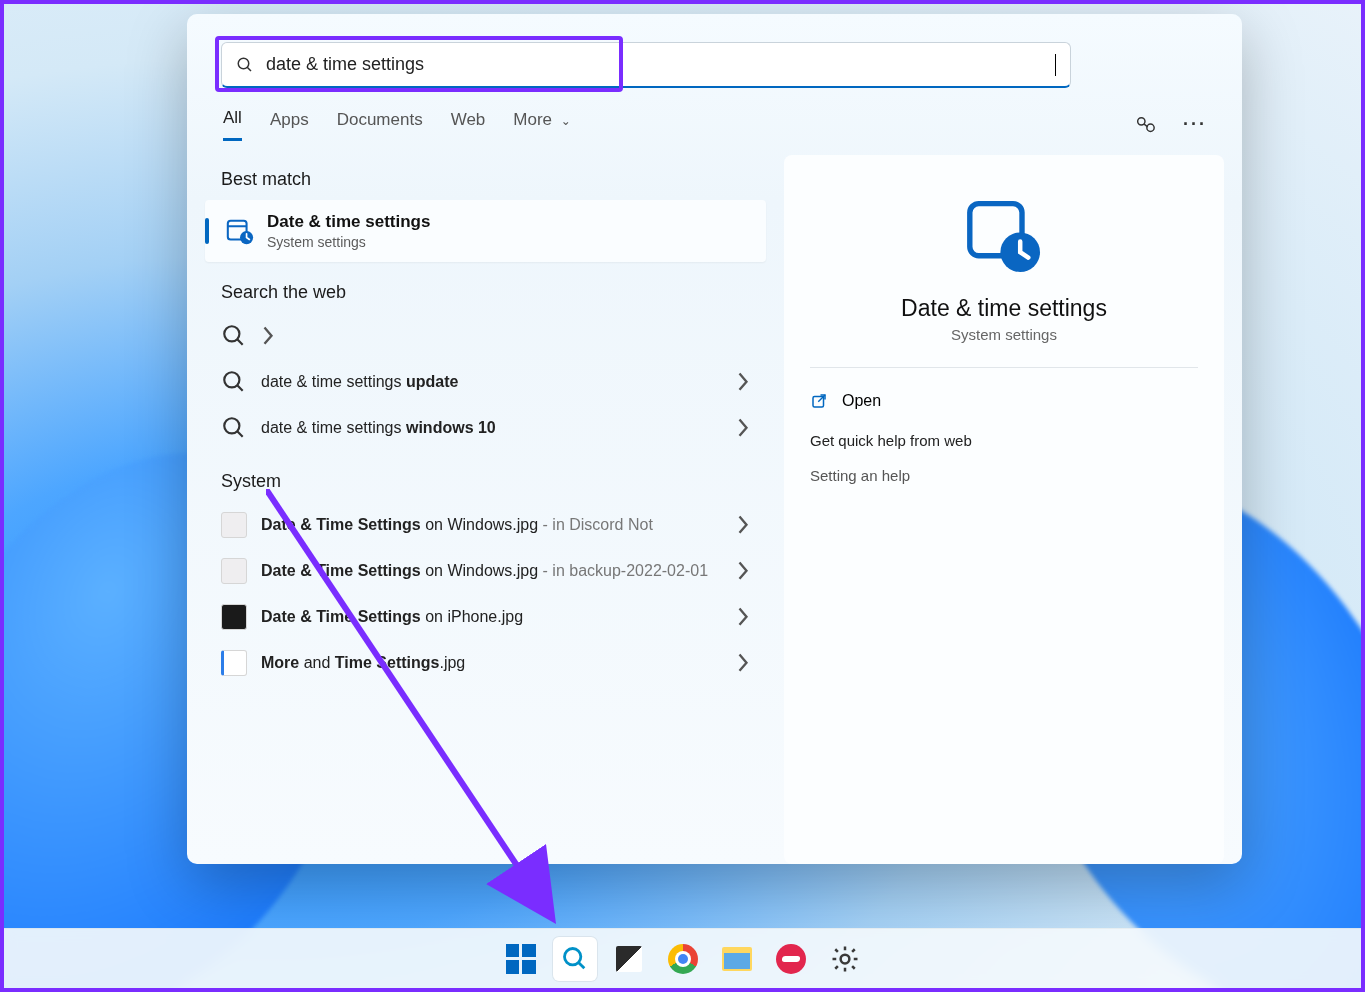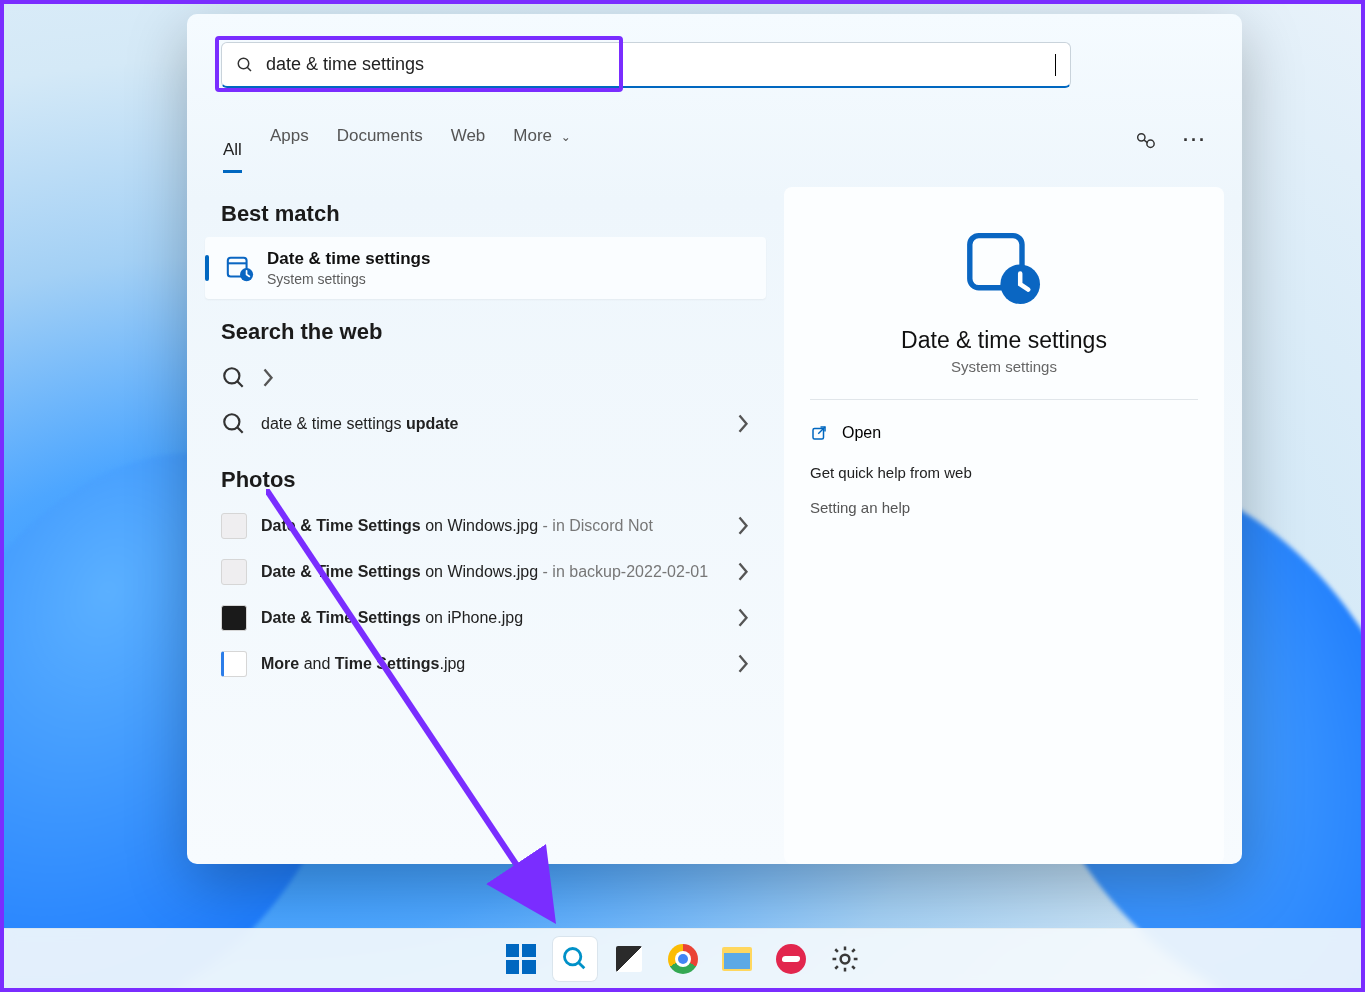--- a/index.html
+++ b/index.html
@@ -57,32 +57,32 @@
 
 
 .tabs-row {
   display: flex; align-items: center;
   padding: 12px 36px 0;
   border-bottom: none;
   gap: 28px;
   color: #555;
 }
 .tab { font-size: 17px; color: #555; padding-bottom: 10px; cursor: pointer; }
-.tab.active { color: #222; border-bottom: 3px solid #0067c0; font-weight: 400; margin-top: 32px; }
+.tab.active { color: #222; border-bottom: 3px solid #0067c0; font-weight: 400; }
 .tab .chev { font-size: 12px; margin-left: 4px; }
 .tabs-spacer { flex: 1; }
 .org-icon, .more-icon { width: 22px; height: 22px; color: #333; cursor: pointer; display:flex; align-items:center; justify-content:center; }
 .more-dots { letter-spacing: 2px; font-size: 18px; font-weight: 600; }
 
 
 .body { flex: 1; display: flex; padding: 8px 18px 0 18px; gap: 14px; overflow: hidden; }
 
 
 .left { flex: 1; min-width: 0; padding-right: 4px; }
-.section-label { font-size: 22px; font-weight: 700; color: #1b1b1b; margin: 20px 0 10px 16px; }
+.section-label { font-size: 18px; font-weight: 400; color: #1b1b1b; margin: 20px 0 10px 16px; }
 
 .best-match {
   background: #fafdff; border-radius: 4px;
   display: flex; align-items: center;
   padding: 12px 16px 12px 12px;
   box-shadow: 0 1px 2px rgba(0,0,0,.05);
   position: relative;
   cursor: pointer;
 }
 .best-match::before {
@@ -248,22 +248,34 @@
             <line x1="20" y1="20" x2="15" y2="15"></line>
           </svg>
         <div class="txt">
           <span>date &amp; time settings </span><b>update</b><span class="muted"></span>
         </div>
         <svg class="chev-right" viewBox="0 0 12 20" fill="none" stroke="#555" stroke-width="2">
             <path d="M3 3l6 7-6 7"></path>
           </svg>
       </div>
 
-
-      <div class="section-label">Photos</div>
+      <div class="web-item">
+        <svg class="si" viewBox="0 0 24 24" fill="none" stroke="#333" stroke-width="2">
+            <circle cx="10" cy="10" r="7"></circle>
+            <line x1="20" y1="20" x2="15" y2="15"></line>
+          </svg>
+        <div class="txt">
+          <span>date &amp; time settings </span><b>windows 10</b><span class="muted"></span>
+        </div>
+        <svg class="chev-right" viewBox="0 0 12 20" fill="none" stroke="#555" stroke-width="2">
+            <path d="M3 3l6 7-6 7"></path>
+          </svg>
+      </div>
+
+      <div class="section-label">System</div>
 
       <div class="photo-item">
         <div class="thumb"></div>
         <div class="txt">
           <b>Date &amp; Time Settings</b><span> on Windows.jpg</span><span class="muted"> - in Discord Not</span>
         </div>
         <svg class="chev-right" viewBox="0 0 12 20" fill="none" stroke="#555" stroke-width="2">
             <path d="M3 3l6 7-6 7"></path>
           </svg>
       </div>

